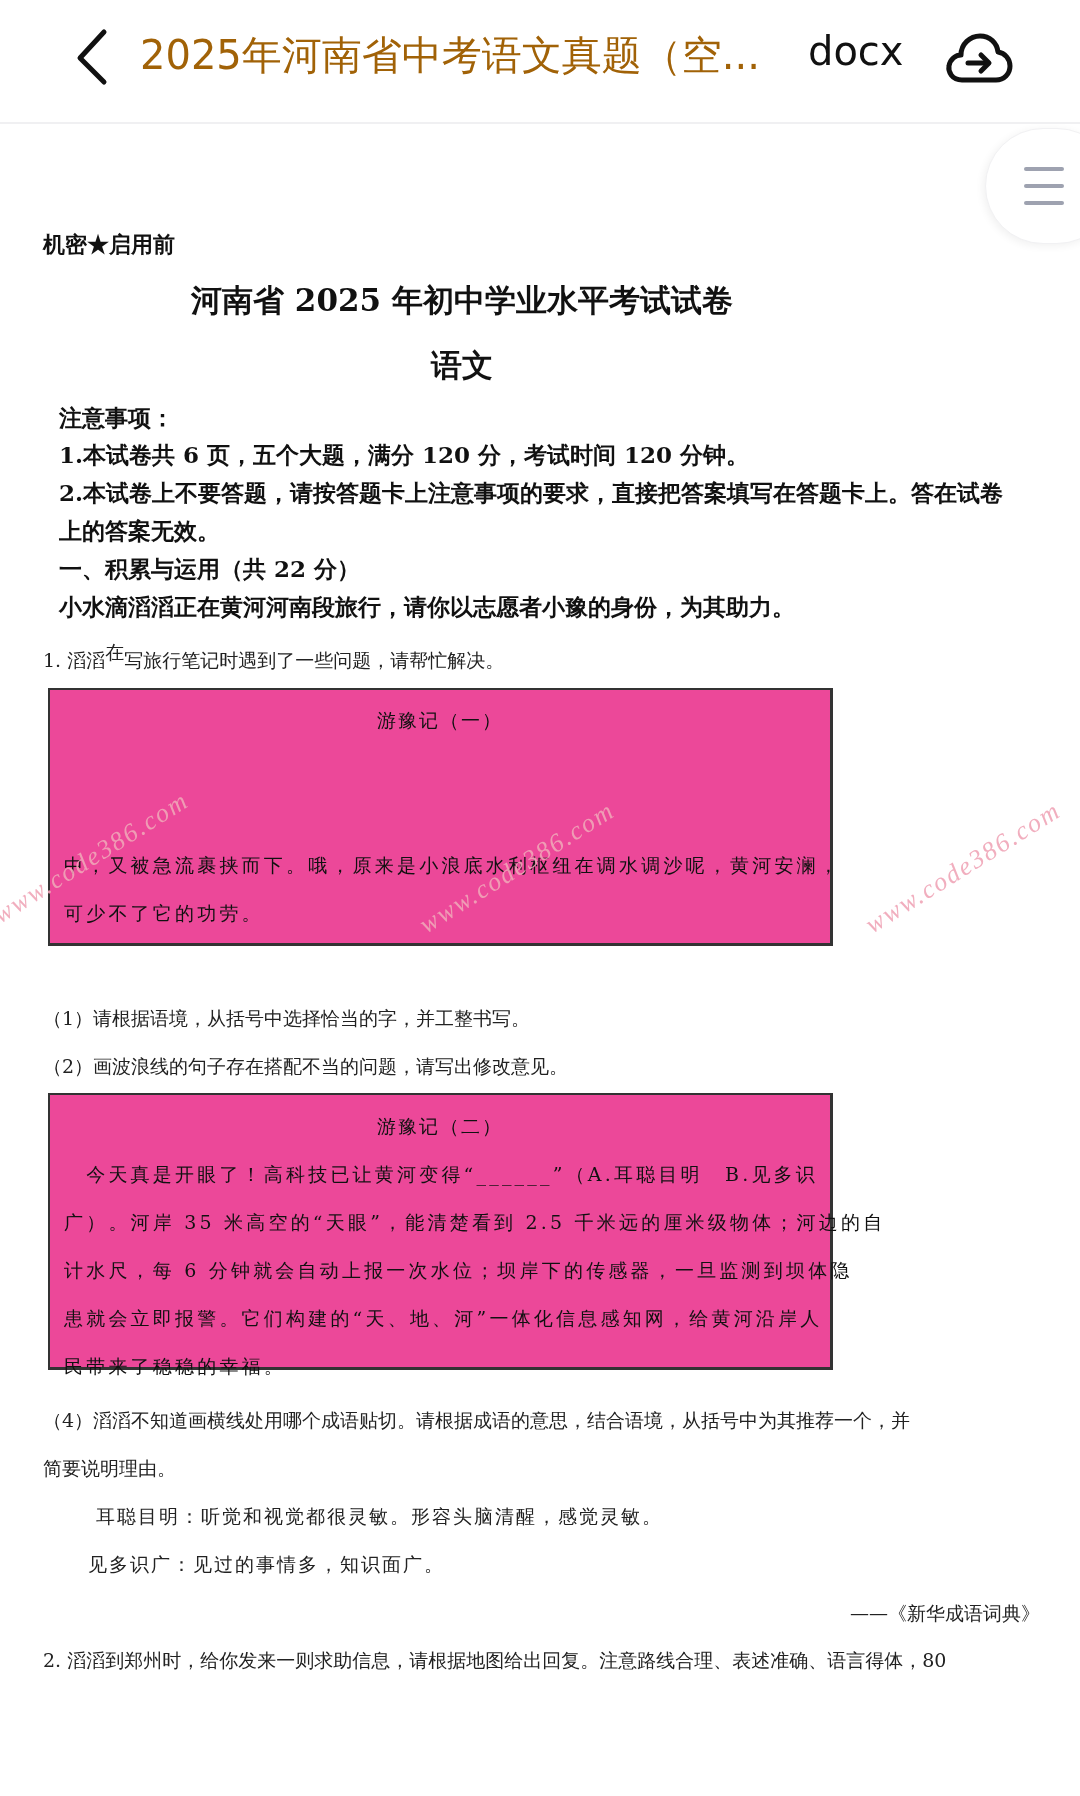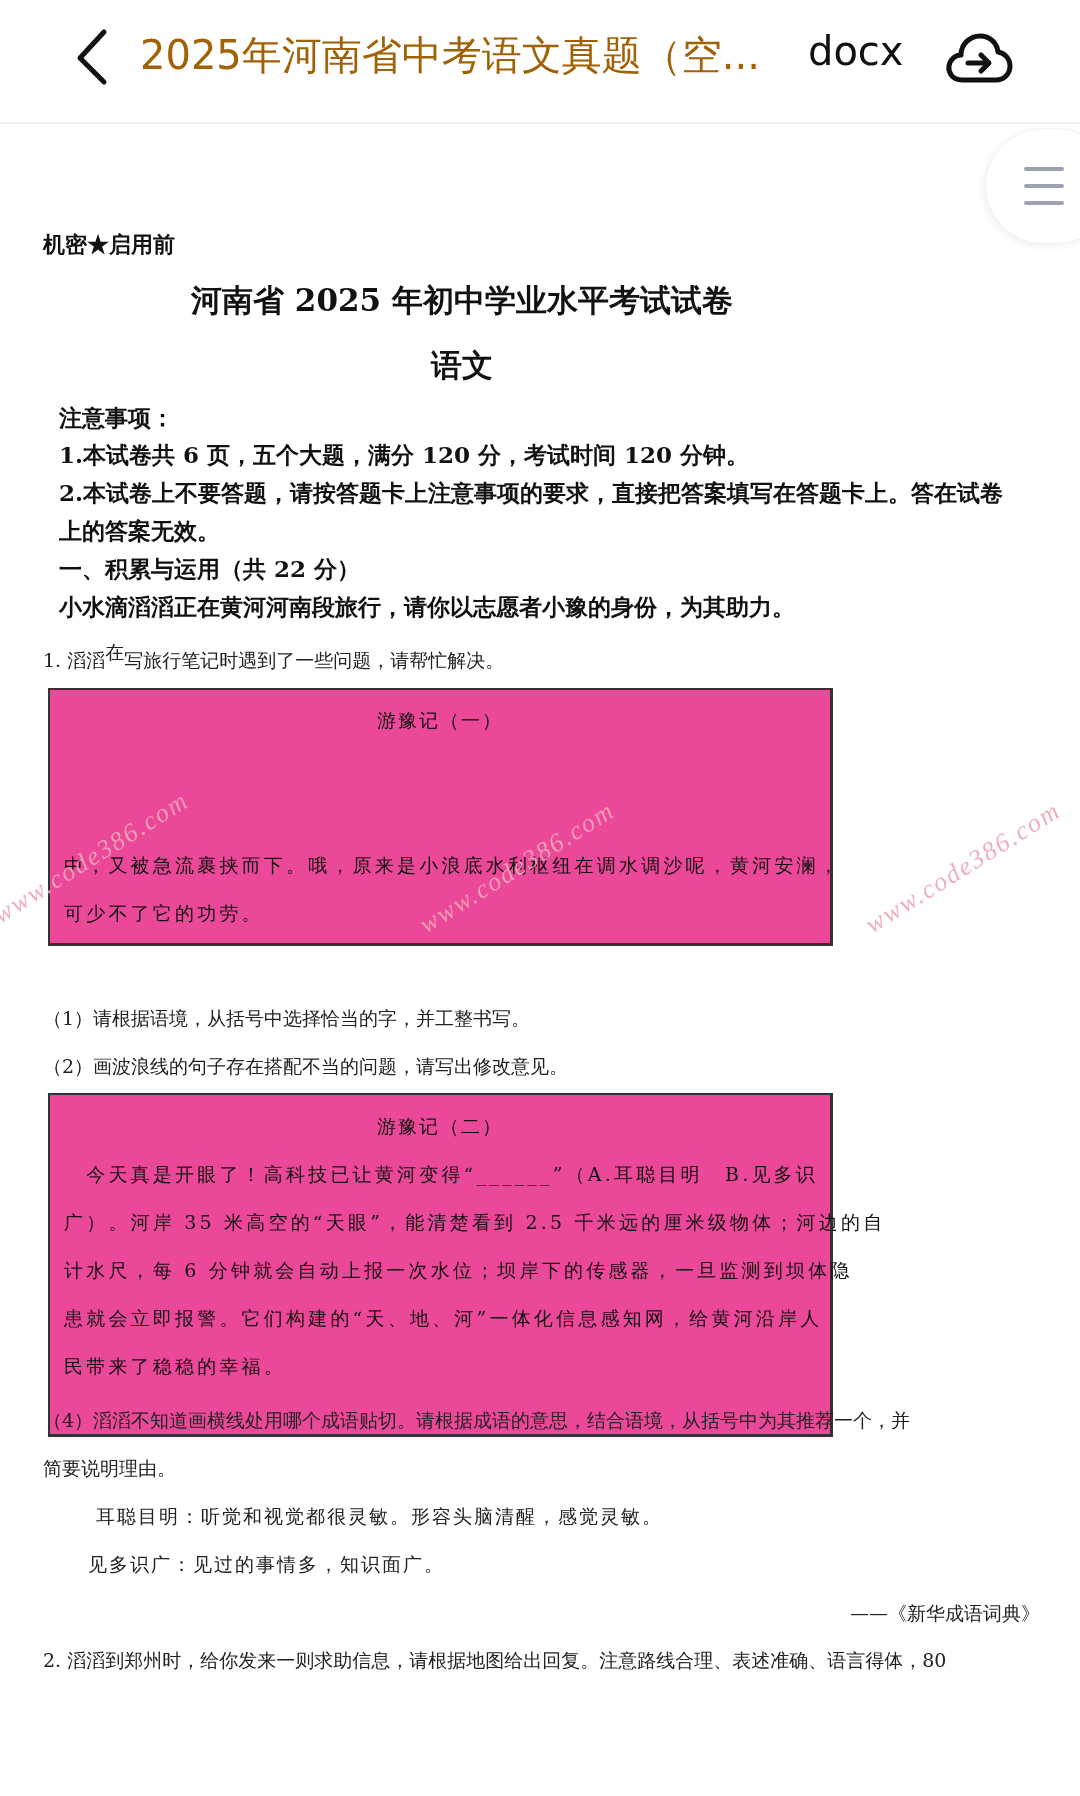--- a/index.html
+++ b/index.html
@@ -74,21 +74,21 @@
 
 <div class="box" style="top:688px; height:258px;">
   <div class="box-title" style="top:18px;">游豫记（一）</div>
   <div class="box-line" style="top:163px;">中，又被急流裹挟而下。哦，原来是小浪底水利枢纽在调水调沙呢，黄河安澜，</div>
   <div class="box-line" style="top:211px;">可少不了它的功劳。</div>
 </div>
 
 <div class="t q" style="top:1006px;">（1）请根据语境，从括号中选择恰当的字，并工整书写。</div>
 <div class="t q" style="top:1054px;">（2）画波浪线的句子存在搭配不当的问题，请写出修改意见。</div>
 
-<div class="box" style="top:1093px; height:344px;">
+<div class="box" style="top:1093px; height:277px;">
   <div class="box-title" style="top:19px;">游豫记（二）</div>
   <div class="box-line" style="top:67px;">　今天真是开眼了！高科技已让黄河变得“______”（A.耳聪目明　B.见多识</div>
   <div class="box-line" style="top:115px;text-align:center;">广）。河岸 35 米高空的“天眼”，能清楚看到 2.5 千米远的厘米级物体；河边的自</div>
   <div class="box-line" style="top:163px;">计水尺，每 6 分钟就会自动上报一次水位；坝岸下的传感器，一旦监测到坝体隐</div>
   <div class="box-line" style="top:211px;">患就会立即报警。它们构建的“天、地、河”一体化信息感知网，给黄河沿岸人</div>
   <div class="box-line" style="top:259px;">民带来了稳稳的幸福。</div>
 </div>
 
 <div class="t q" style="top:1408px;">（4）滔滔不知道画横线处用哪个成语贴切。请根据成语的意思，结合语境，从括号中为其推荐一个，并</div>
 <div class="t q" style="top:1456px;">简要说明理由。</div>

